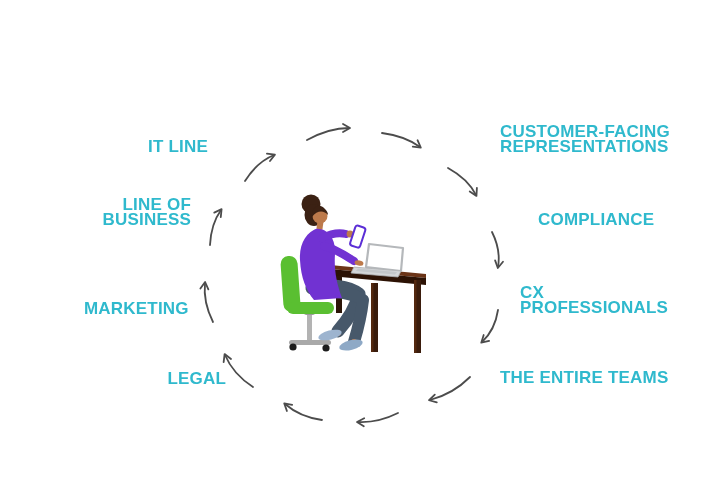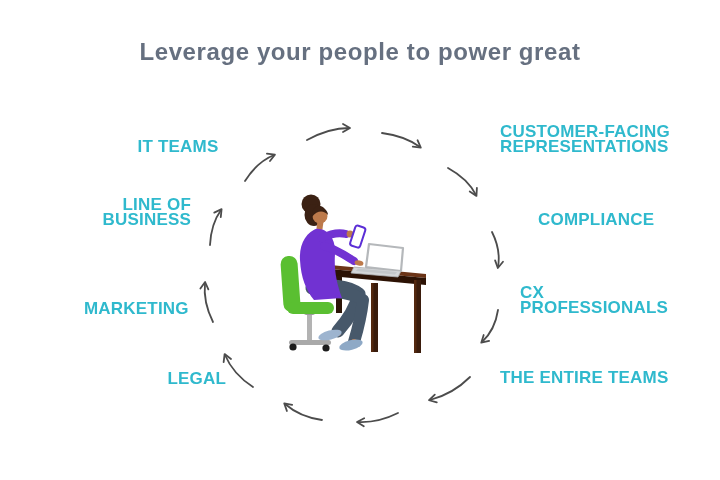--- a/index.html
+++ b/index.html
@@ -35,21 +35,20 @@
   .f-purple{fill:var(--shirt_purple,#7132d2);}
   .s-purple{stroke:var(--shirt_purple,#7132d2);fill:none;stroke-linecap:round;}
   .f-skin{fill:var(--skin_tan,#bd7a4b);}
   .f-hair{fill:var(--hair_brown,#3b2113);}
   .s-pants{stroke:var(--pants_slate,#47586a);fill:none;stroke-linecap:round;stroke-linejoin:round;}
 </style>
 </head>
 <body>
 
 <div class="title">
-  <div>Leverage your people to power great</div>
 </div>
 
 <svg class="arrows" width="720" height="480" viewBox="0 0 720 480" aria-hidden="true">
   <defs>
     <marker id="arrowhead" viewBox="0 0 12 12" refX="8" refY="6" markerWidth="12" markerHeight="12" orient="auto" markerUnits="userSpaceOnUse">
       <path d="M2,2 L9,6 L2,10"></path>
     </marker>
   </defs>
   <path class="flow-arrow" d="M210,245 Q211,224 221,210" marker-end="url(#arrowhead)"></path>
   <path class="flow-arrow" d="M245,181 Q257,162 274,155" marker-end="url(#arrowhead)"></path>
@@ -58,21 +57,21 @@
   <path class="flow-arrow" d="M448,168 Q468,179 476,195" marker-end="url(#arrowhead)"></path>
   <path class="flow-arrow" d="M492,232 Q501,250 498,267" marker-end="url(#arrowhead)"></path>
   <path class="flow-arrow" d="M498,310 Q495,330 482,342" marker-end="url(#arrowhead)"></path>
   <path class="flow-arrow" d="M470,377 Q453,394 430,400" marker-end="url(#arrowhead)"></path>
   <path class="flow-arrow" d="M398,413 Q378,423 358,422" marker-end="url(#arrowhead)"></path>
   <path class="flow-arrow" d="M322,420 Q300,417 285,404" marker-end="url(#arrowhead)"></path>
   <path class="flow-arrow" d="M253,387 Q233,374 225,355" marker-end="url(#arrowhead)"></path>
   <path class="flow-arrow" d="M213,322 Q203,302 205,283" marker-end="url(#arrowhead)"></path>
 </svg>
 
-<div class="lbl lbl-it">IT TEAMS</div>
+<div class="lbl lbl-it">IT LINE</div>
 <div class="lbl lbl-cfr">CUSTOMER-FACING
 REPRESENTATIONS</div>
 <div class="lbl lbl-comp">COMPLIANCE</div>
 <div class="lbl lbl-cx">CX
 PROFESSIONALS</div>
 <div class="lbl lbl-team">THE ENTIRE TEAMS</div>
 <div class="lbl lbl-legal">LEGAL</div>
 <div class="lbl lbl-mkt">MARKETING</div>
 <div class="lbl lbl-lob">LINE OF
 BUSINESS</div>

